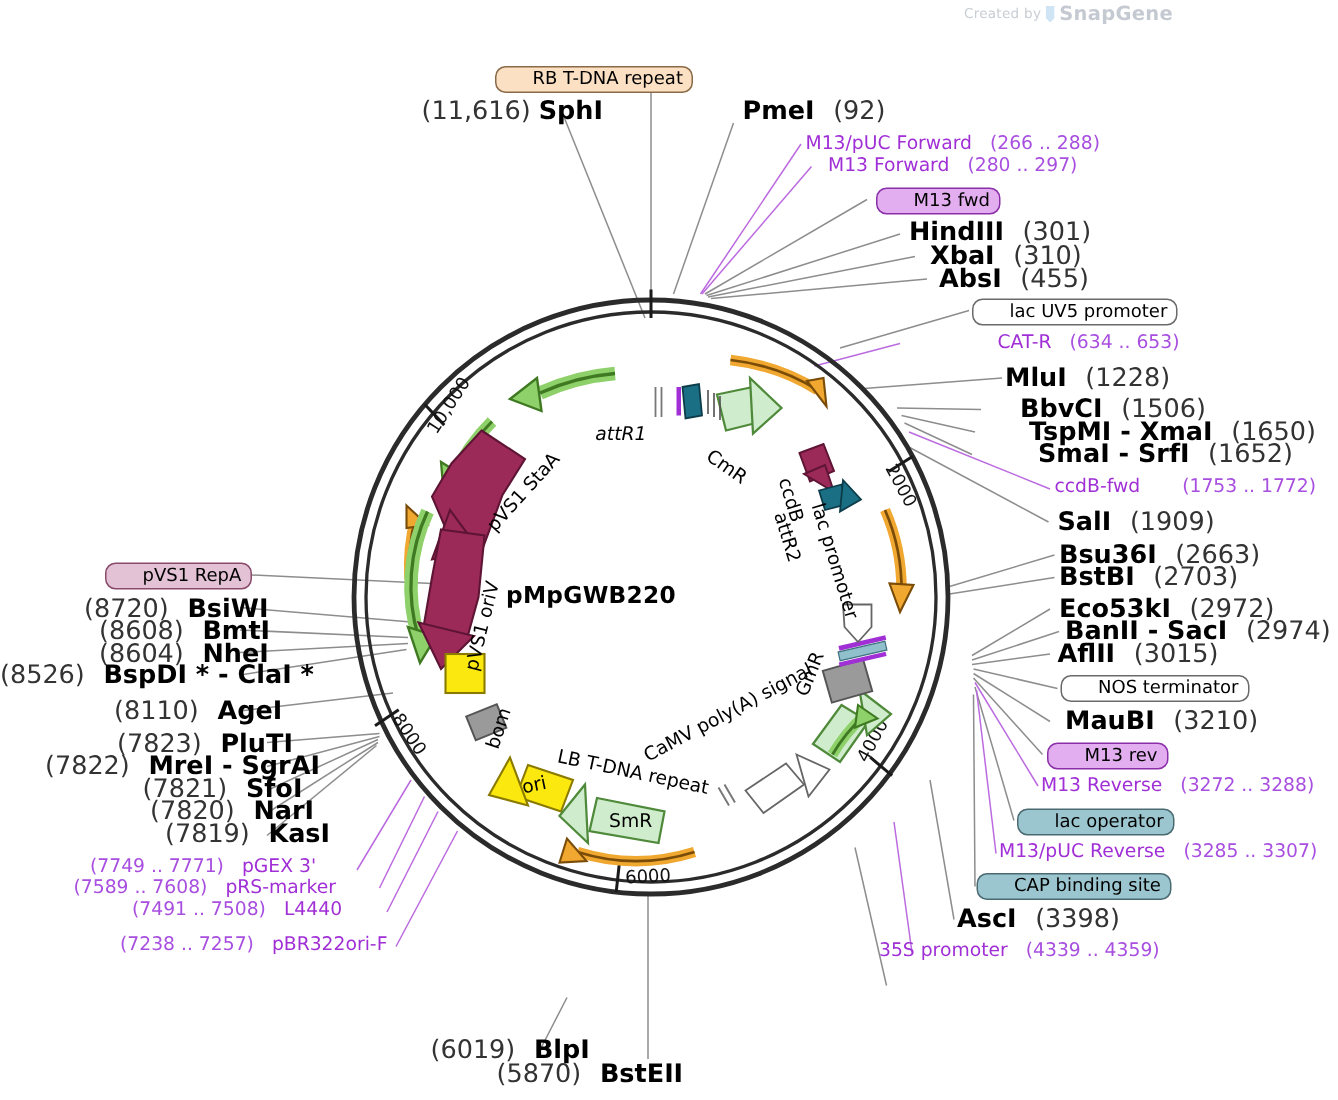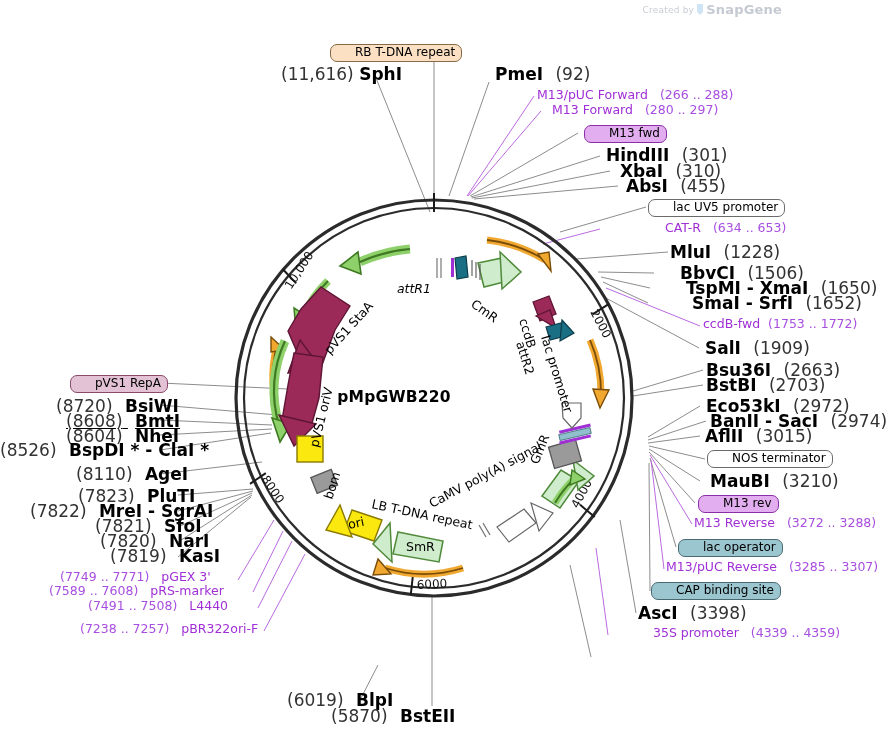--- a/index.html
+++ b/index.html
@@ -382,21 +382,21 @@
     <span class="pos" style="margin-left:7px;">(1650)</span>
   </div>
 
   <div class="lbl enz" style="left:692px;top:295px;">
     <b>SmaI  -  SrfI</b>
     <span class="pos" style="margin-left:7px;">(1652)</span>
   </div>
 
   <div class="lbl purple" style="left:703px;top:318px;">
     <span>ccdB-fwd</span>
-    <span class="rng" style="margin-left:4px;">(1753 .. 1772)</span>
+    <span class="rng" style="margin-left:24px;">(1753 .. 1772)</span>
   </div>
 
   <div class="lbl enz" style="left:705px;top:340px;">
     <b>SalI</b>
     <span class="pos" style="margin-left:7px;">(1909)</span>
   </div>
 
   <div class="lbl enz" style="left:706px;top:362px;">
     <b>Bsu36I</b>
     <span class="pos" style="margin-left:7px;">(2663)</span>
@@ -443,21 +443,21 @@
     <span class="rng" style="margin-left:8px;">(3285 .. 3307)</span>
   </div>
 
   <div class="pill teal" style="left:651px;top:582px;">CAP binding site</div>
 
   <div class="lbl enz" style="left:638px;top:605px;">
     <b>AscI</b>
     <span class="pos" style="margin-left:7px;">(3398)</span>
   </div>
 
-  <div class="lbl purple" style="left:653px;top:627px;">
+  <div class="lbl purple" style="left:586px;top:627px;">
     <span>35S promoter</span>
     <span class="rng" style="margin-left:8px;">(4339 .. 4359)</span>
   </div>
 
 
   <div class="lbl enz" style="left:287px;top:692px;">
     <span class="pos">(6019)</span>
     <b style="margin-left:7px;">BlpI</b>
   </div>
 
@@ -466,21 +466,21 @@
     <b style="margin-left:7px;">BstEII</b>
   </div>
 
   <div class="pill pinkish" style="left:70px;top:375px;">pVS1 RepA</div>
 
   <div class="lbl enz" style="left:56px;top:398px;">
     <span class="pos">(8720)</span>
     <b style="margin-left:7px;">BsiWI</b>
   </div>
 
-  <div class="lbl enz" style="left:66px;top:413px;text-decoration:underline;">
+  <div class="lbl enz" style="left:66px;top:413px;">
     <span class="pos">(8608)</span>
     <b style="margin-left:7px;">BmtI</b>
   </div>
 
   <div class="lbl enz" style="left:66px;top:428px;">
     <span class="pos">(8604)</span>
     <b style="margin-left:7px;">NheI</b>
   </div>
 
   <div class="lbl enz" style="left:0px;top:442px;">

